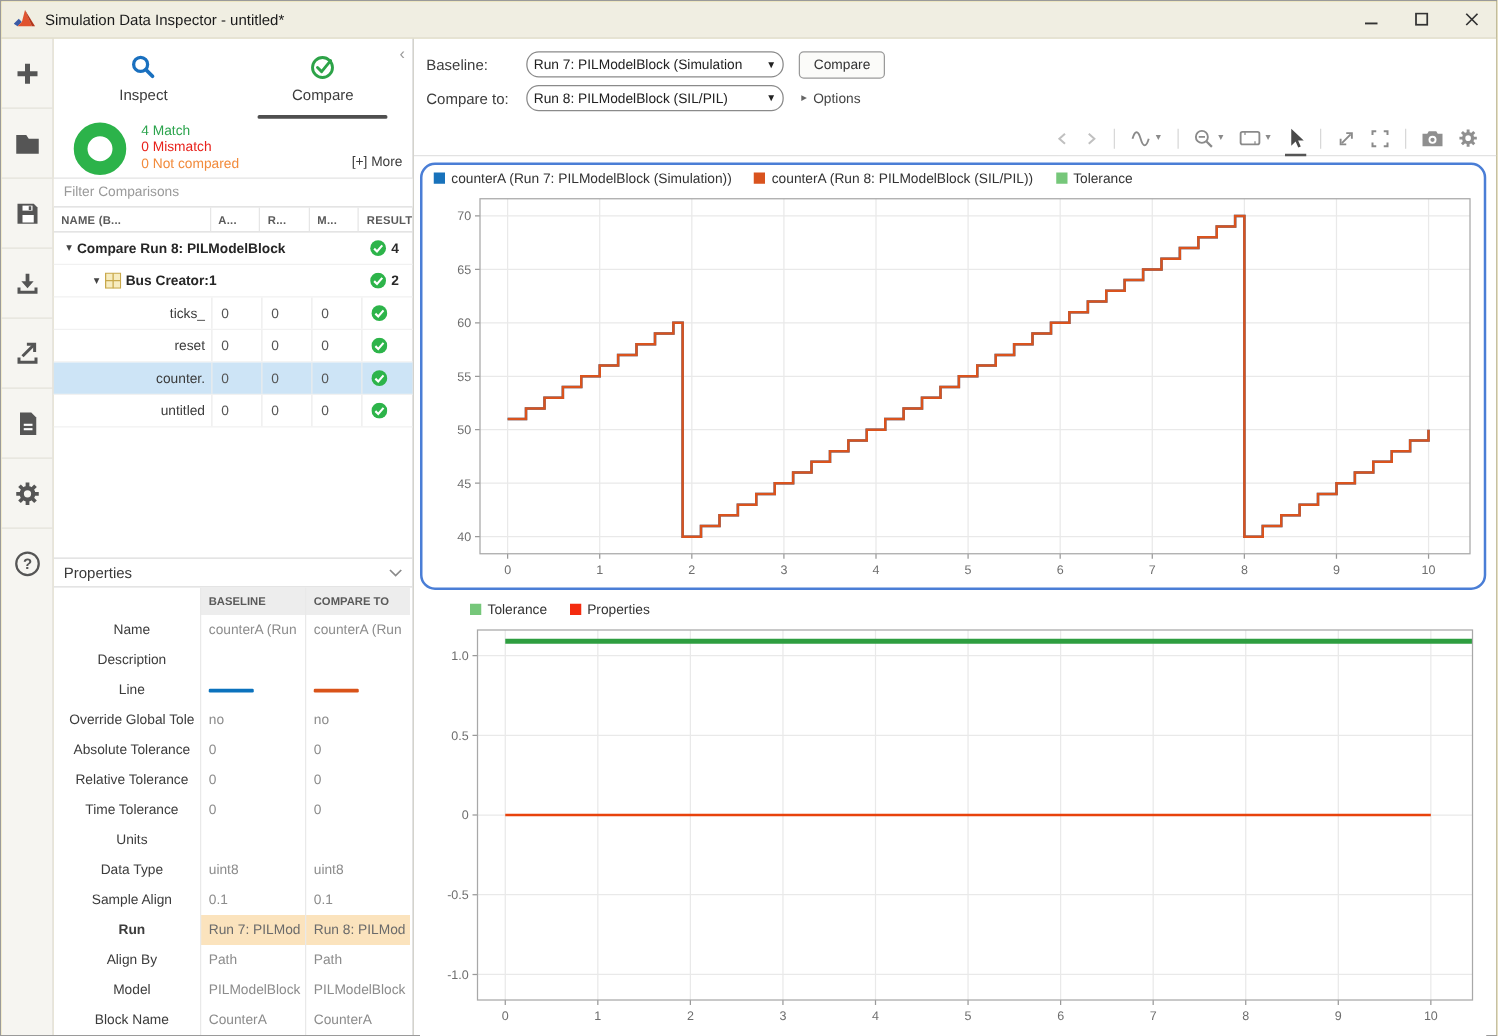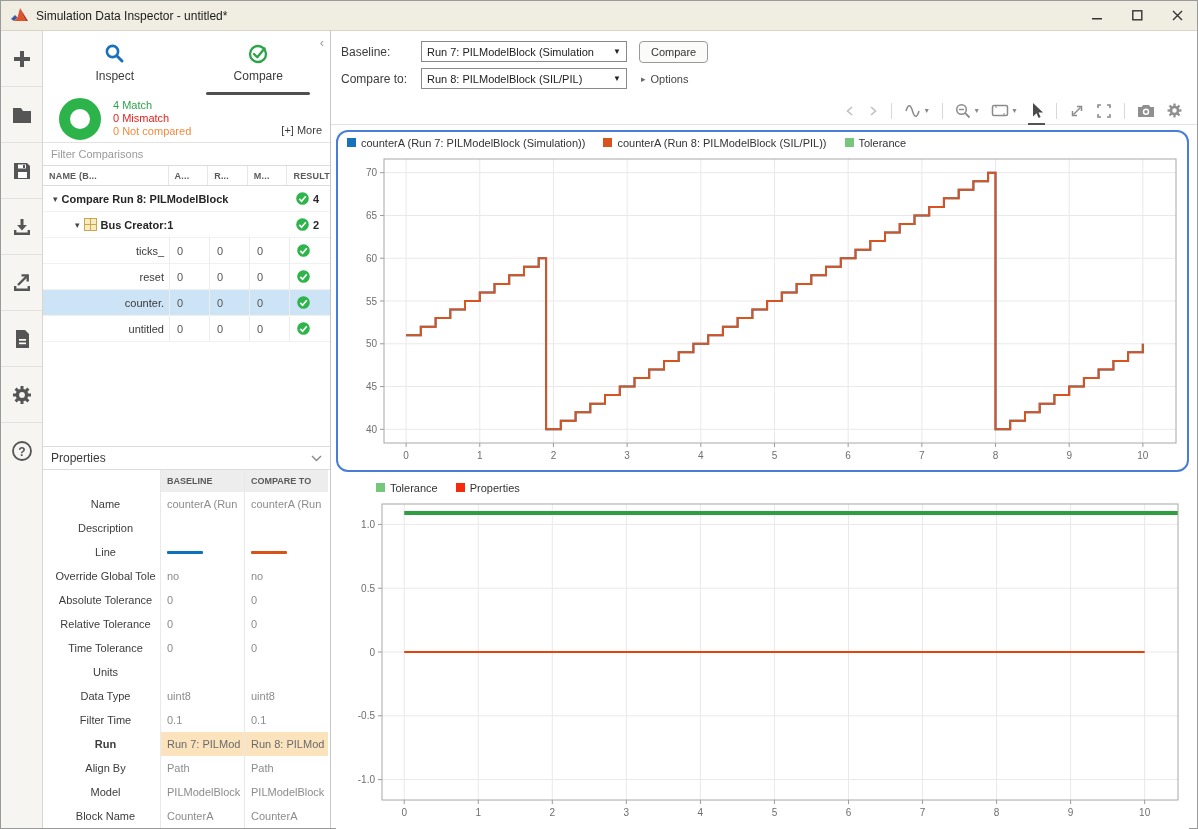--- a/index.html
+++ b/index.html
@@ -64,21 +64,21 @@
   .prow.phead .pval { background:#ededed; color:#5a5a5a; }
   .prow .pval.hl { background:#fbe3bd; color:#6b6b6b; }
   .prow .plabel.bold { font-weight:bold; }
   .swatch { width:36px; height:3px; border-radius:1px; }
 
   
   .main { flex:1; display:flex; flex-direction:column; min-width:0; background:#fff; }
   .controls { padding:8px 0 4px 10px; flex:0 0 auto; }
   .ctrl-row { display:flex; align-items:center; height:25px; margin-bottom:2px; }
   .ctrl-label { width:80px; color:#3c3c3c; font-size:12px; }
-  .dropdown { width:206px; height:21px; border:1px solid #8a8a8a; border-radius:0; background:#fff; display:flex; align-items:center; padding:0 5px; font-size:11px; color:#222; cursor:default; }
+  .dropdown { width:206px; height:21px; border:1px solid #8a8a8a; border-radius:10px; background:#fff; display:flex; align-items:center; padding:0 5px; font-size:11px; color:#222; cursor:default; }
   .dropdown .dval { flex:1; white-space:nowrap; overflow:hidden; }
   .dropdown .caret { font-size:8px; color:#222; margin-left:3px; }
   .compare-btn { margin-left:12px; height:22px; padding:0 11px; border:1px solid #9a9a9a; border-radius:4px; background:#fbfbf9; font-family:inherit; font-size:11px; color:#333; cursor:default; }
   .options { margin-left:14px; display:flex; align-items:center; gap:5px; font-size:11px; color:#444; cursor:default; }
   .options .tri { font-size:9px; color:#666; }
 
   .plot-toolbar { height:28px; display:flex; align-items:center; justify-content:flex-end; gap:7px; padding-right:12px; border-bottom:1px solid #e2e2e2; flex:0 0 auto; }
   .ptb { display:flex; align-items:center; gap:2px; position:relative; padding:2px 2px; }
   .ptb.active::after { content:''; position:absolute; left:1px; right:1px; bottom:-4px; height:2px; background:#555; }
   .ptb-sep { width:1px; height:16px; background:#d8d8d8; margin:0 3px; }
@@ -366,21 +366,21 @@
               <span class="plabel">Units</span>
               <span class="pval"></span>
               <span class="pval"></span>
             </div>
             <div class="prow">
               <span class="plabel">Data Type</span>
               <span class="pval">uint8</span>
               <span class="pval">uint8</span>
             </div>
             <div class="prow">
-              <span class="plabel">Filter Time</span>
+              <span class="plabel">Sample Align</span>
               <span class="pval">0.1</span>
               <span class="pval">0.1</span>
             </div>
             <div class="prow">
               <span class="plabel bold">Run</span>
               <span class="pval hl">Run 7: PILMod</span>
               <span class="pval hl">Run 8: PILMod</span>
             </div>
             <div class="prow">
               <span class="plabel">Align By</span>

